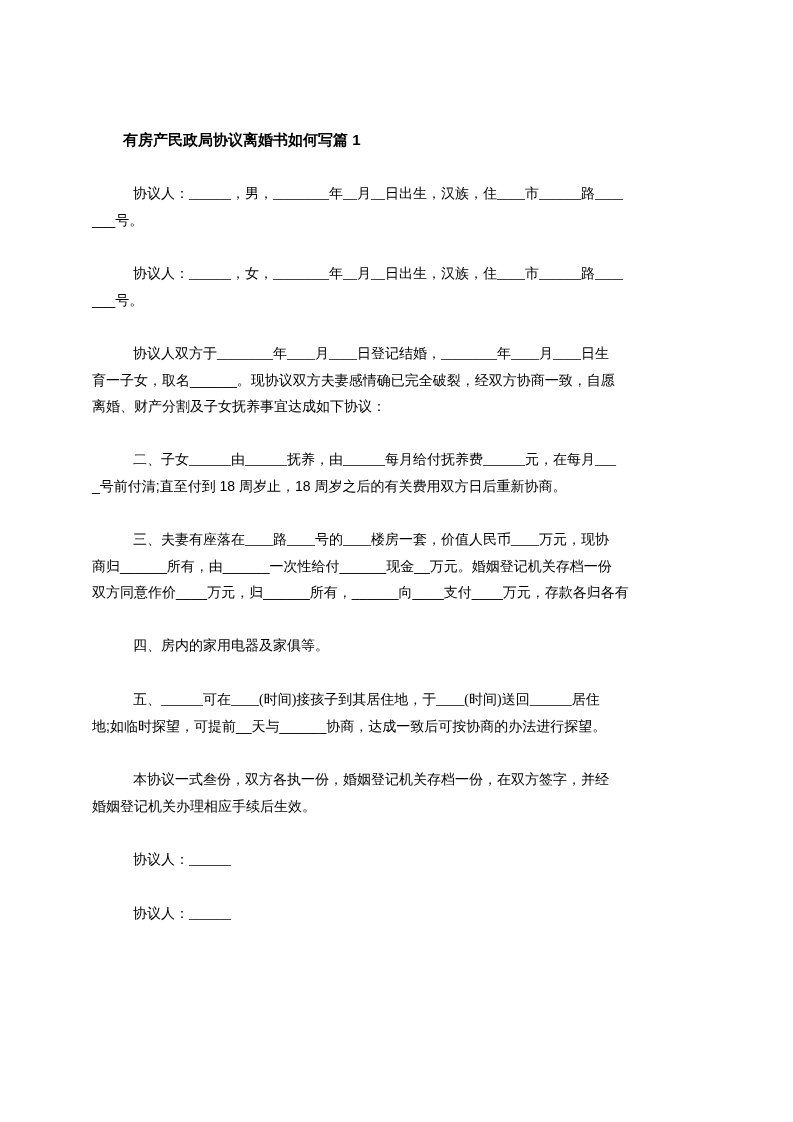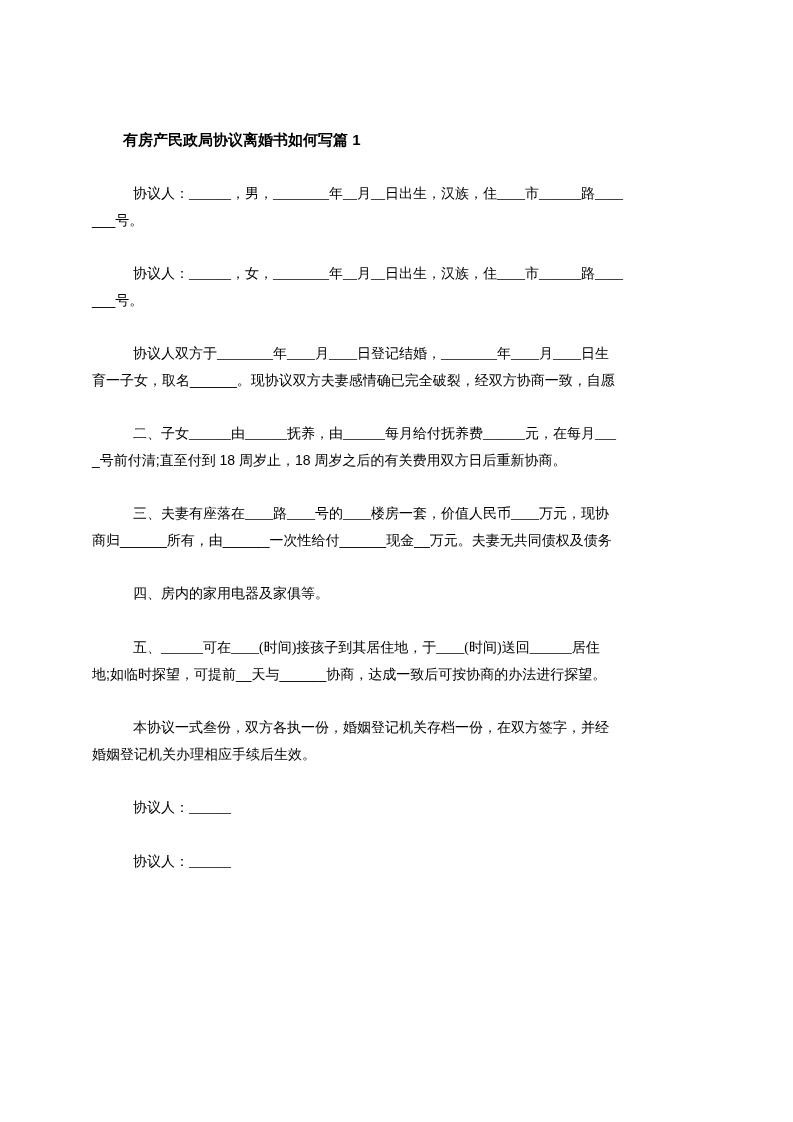--- a/index.html
+++ b/index.html
@@ -54,31 +54,33 @@
   </p>
 
   <p class="para">
     <span class="ln first">协议人：______，女，________年__月__日出生，汉族，住____市______路____</span>
     <span class="ln">___号。</span>
   </p>
 
   <p class="para">
     <span class="ln first">协议人双方于________年____月____日登记结婚，________年____月____日生</span>
     <span class="ln">育一子女，取名______。现协议双方夫妻感情确已完全破裂，经双方协商一致，自愿</span>
+    <span class="ln">离婚、财产分割及子女抚养事宜达成如下协议：</span>
   </p>
 
 
   <p class="para">
     <span class="ln first">二、子女______由______抚养，由______每月给付抚养费______元，在每月___</span>
     <span class="ln">_号前付清;直至付到 18 周岁止，18 周岁之后的有关费用双方日后重新协商。</span>
   </p>
 
   <p class="para">
     <span class="ln first">三、夫妻有座落在____路____号的____楼房一套，价值人民币____万元，现协</span>
-    <span class="ln">商归______所有，由______一次性给付______现金__万元。夫妻无共同债权及债务</span>
+    <span class="ln">商归______所有，由______一次性给付______现金__万元。婚姻登记机关存档一份</span>
+    <span class="ln">双方同意作价____万元，归______所有，______向____支付____万元，存款各归各有</span>
   </p>
 
   <p class="para">
     <span class="ln first">四、房内的家用电器及家俱等。</span>
   </p>
 
   <p class="para">
     <span class="ln first">五、______可在____(时间)接孩子到其居住地，于____(时间)送回______居住</span>
     <span class="ln">地;如临时探望，可提前__天与______协商，达成一致后可按协商的办法进行探望。</span>
   </p>

